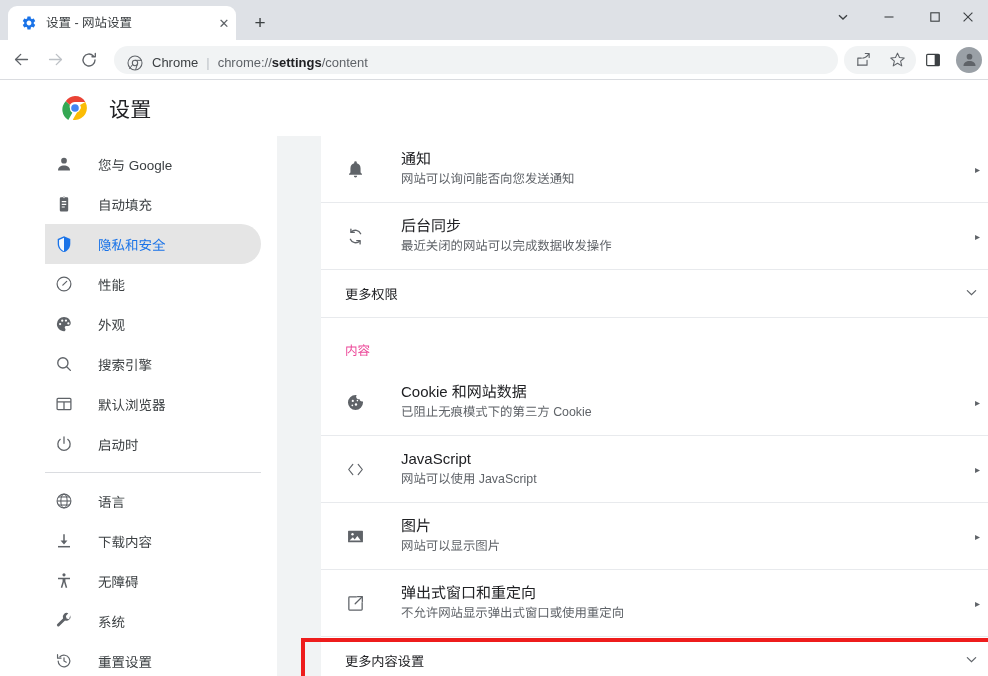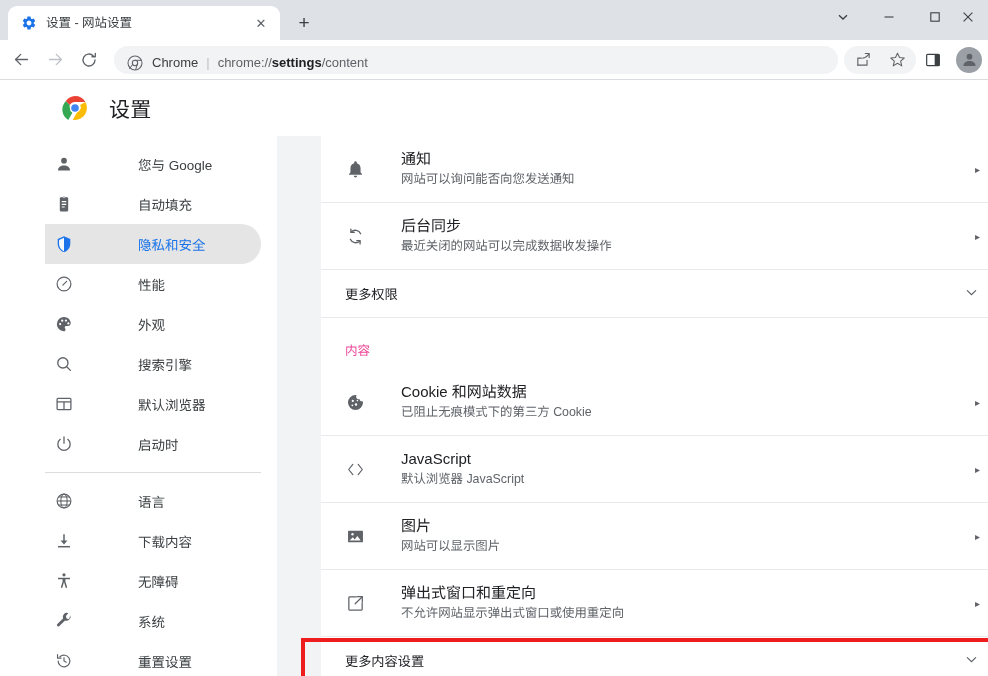--- a/index.html
+++ b/index.html
@@ -13,25 +13,25 @@
 
   
   .browser { width: 988px; height: 676px; position: relative; }
 
   .titlebar {
     height: 40px; background: #dee1e6;
     display: flex; align-items: flex-end; position: relative;
   }
   .tabstrip { display: flex; align-items: flex-end; height: 40px; padding-left: 8px; }
   .tab {
-    height: 34px; width: 272px;
+    height: 34px; width: 228px;
     background: #ffffff;
     border-radius: 9px 9px 0 0;
     display: flex; align-items: center;
-    padding: 0 10px 0 13px;
+    padding: 0 3px 0 13px;
     position: relative;
   }
   .tab-favicon { width: 16px; height: 16px; flex: 0 0 16px; margin-right: 9px; display:block; }
   .tab-title {
     flex: 1 1 auto; font-size: 12.5px; color: #3c4043;
     white-space: nowrap; overflow: hidden; text-overflow: ellipsis;
     line-height: 16px;
   }
   .tab-close {
     width: 18px; height: 18px; flex: 0 0 18px;
@@ -125,21 +125,20 @@
   .sidebar {
     width: 232px; flex: 0 0 232px;
     background: #ffffff; padding-top: 8px;
     overflow: hidden; position: relative;
   }
   .nav-item {
     height: 40px; display: flex; align-items: center;
     padding-left: 9px; margin: 0 16px 0 0;
     border-radius: 0 20px 20px 0;
     color: #5f6368;
-    gap: 40px;
   }
   .nav-item.selected { background: #e5e5e5; color: #1a73e8; }
   .nav-icon {
     width: 20px; height: 20px; flex: 0 0 20px;
     display: flex; align-items: center; justify-content: center;
   }
   .nav-icon svg { display: block; }
   .nav-label {
     font-size: 13.5px; margin-left: 24px;
     color: #3c4043; white-space: nowrap;
@@ -539,21 +538,21 @@
 
           <div class="setting-row">
             <span class="row-icon">
               <svg width="19" height="19" viewBox="0 0 24 24" fill="none" stroke="#5f6368" stroke-width="1.5" stroke-linecap="round" stroke-linejoin="round">
                 <polyline points="8.6,5.6 3.4,12 8.6,18.4"></polyline>
                 <polyline points="15.4,5.6 20.6,12 15.4,18.4"></polyline>
               </svg>
             </span>
             <div class="row-text">
               <div class="row-title">JavaScript</div>
-              <div class="row-sub">默认浏览器 JavaScript</div>
+              <div class="row-sub">网站可以使用 JavaScript</div>
             </div>
             <span class="row-arrow">▸</span>
           </div>
 
           <div class="setting-row">
             <span class="row-icon">
               <svg width="19" height="19" viewBox="0 0 24 24" fill="#5f6368">
                 <path d="M3.4 4.6h17.2a.8.8 0 0 1 .8.8v13.2a.8.8 0 0 1-.8.8H3.4a.8.8 0 0 1-.8-.8V5.4a.8.8 0 0 1 .8-.8zm1 12.6h14.2l-4.3-5.8-3.3 4.3-2.3-2.8z"></path>
                 <circle cx="8.2" cy="9.1" r="1.5" fill="#fff"></circle>
               </svg>

